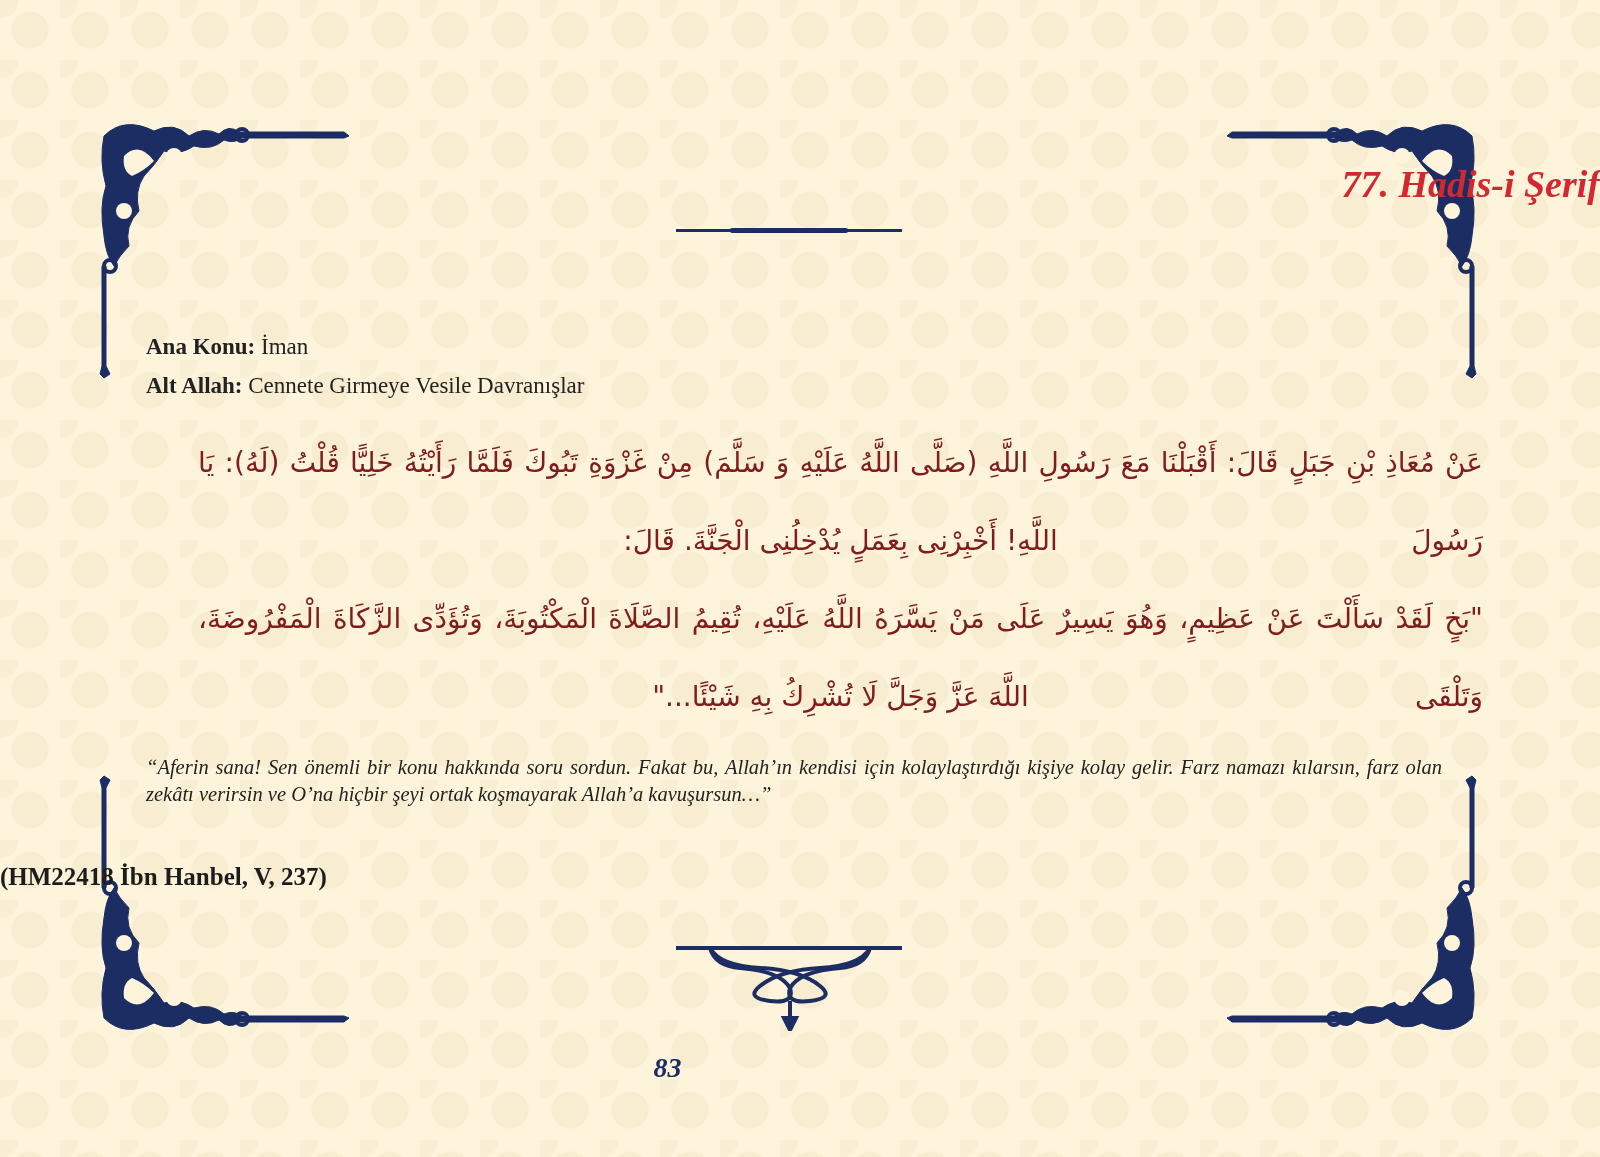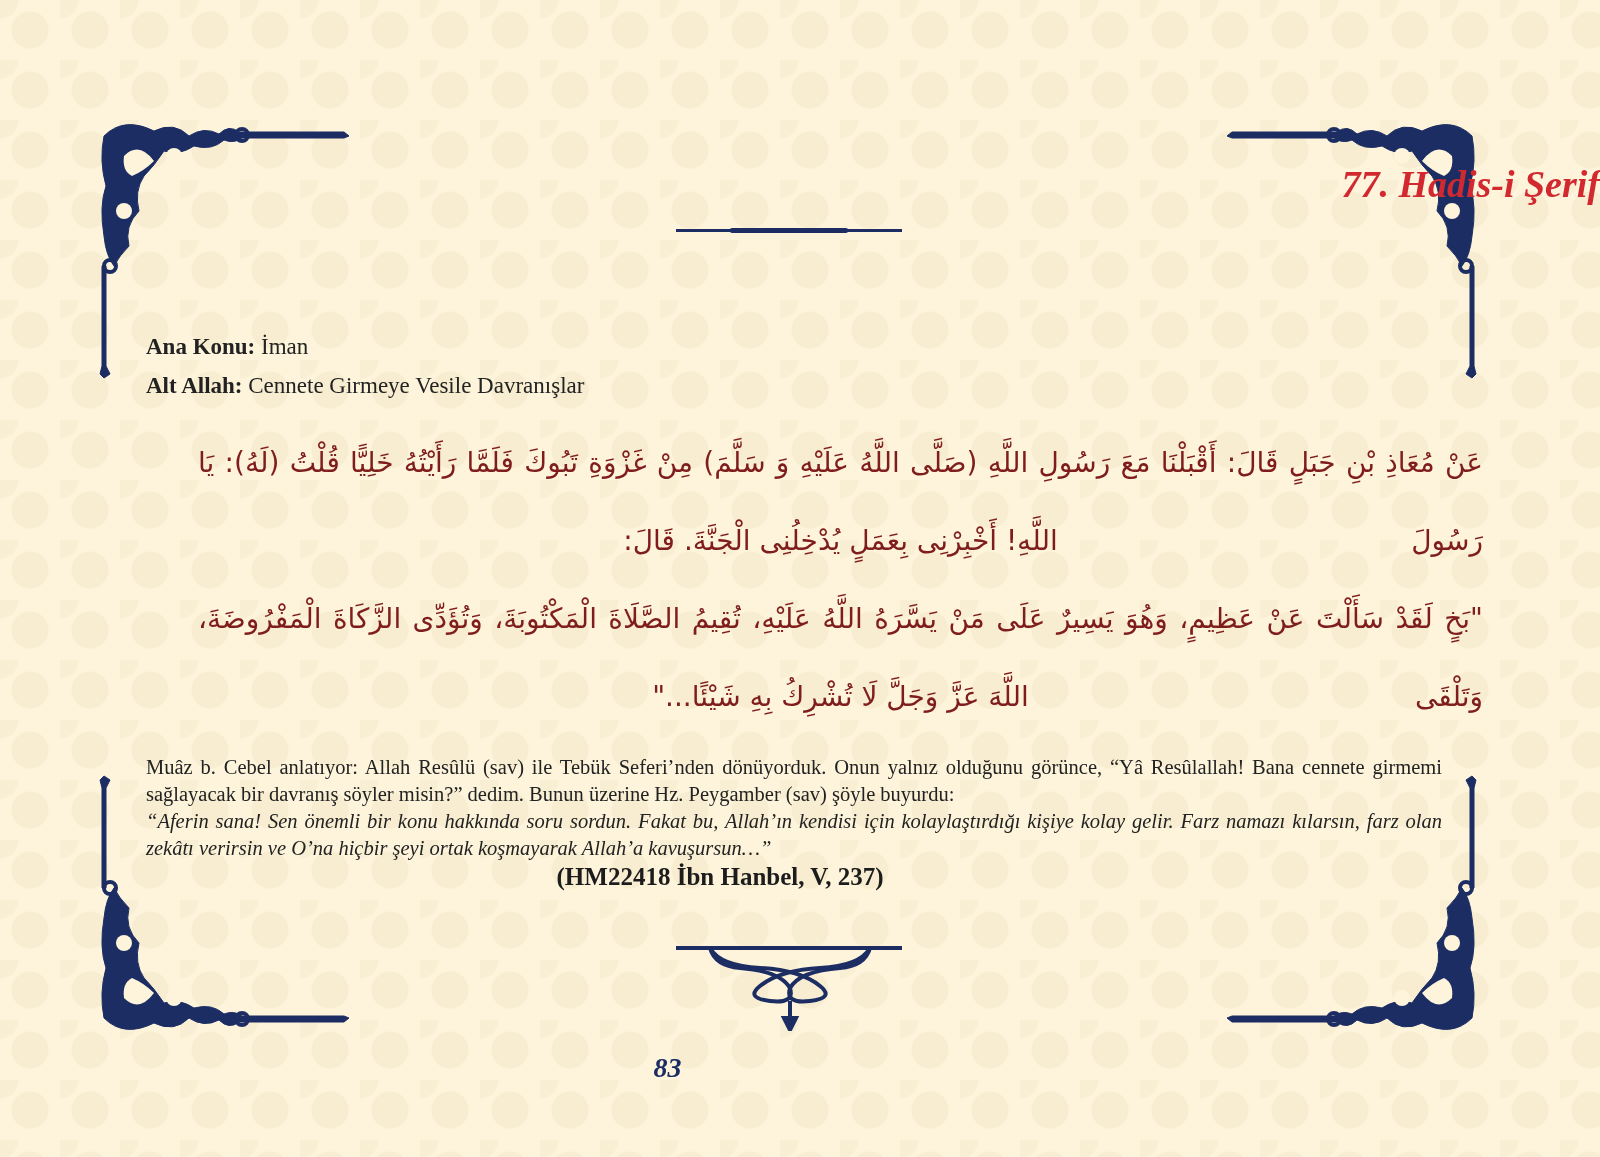--- a/index.html
+++ b/index.html
@@ -44,21 +44,21 @@
   .ar-4 { top: 658px; text-align: left; text-align-last: center; }
   .arabic span { display: block; }
 
   .translation {
     position: absolute; left: 146px; width: 1296px; top: 754px;
     font-size: 20.5px; line-height: 27px; color: #222; text-align: justify;
   }
   .translation .it { font-style: italic; display: block; text-align: justify; }
 
   .source {
-    position: absolute; left: 0; width: 1440px; top: 863px; text-align: center;
+    position: absolute; left: 0; width: 1440px; top: 863px; text-align: left;
     font-weight: bold; font-size: 25px; color: #1c1c1c;
   }
   .bottom-rule { position: absolute; left: 676px; top: 946px; width: 226px; height: 4px; background: #1c2d63; }
   .flourish { position: absolute; left: 700px; top: 946px; width: 180px; height: 85px; }
   .page-num {
     position: absolute; left: 0; width: 1335px; top: 1052px; text-align: center;
     font-weight: bold; font-style: italic; font-size: 28px; color: #1c2d63;
   }
 </style>
 </head>
@@ -143,21 +143,20 @@
     <span>اللَّهِ! أَخْبِرْنِى بِعَمَلٍ يُدْخِلُنِى الْجَنَّةَ. قَالَ:</span>
   </div>
 <div class="arabic ar-3">
     <span>"بَخٍ لَقَدْ سَأَلْتَ عَنْ عَظِيمٍ، وَهُوَ يَسِيرٌ عَلَى مَنْ يَسَّرَهُ اللَّهُ عَلَيْهِ، تُقِيمُ الصَّلَاةَ الْمَكْتُوبَةَ، وَتُؤَدِّى الزَّكَاةَ الْمَفْرُوضَةَ، وَتَلْقَى</span>
   </div>
 <div class="arabic ar-4">
     <span>اللَّهَ عَزَّ وَجَلَّ لَا تُشْرِكُ بِهِ شَيْئًا..."</span>
   </div>
 
 <div class="translation">
-  <span>Muâz b. Cebel anlatıyor: Allah Resûlü (sav) ile Tebük Seferi’nden dönüyorduk. Onun yalnız olduğunu görünce, “Yâ Resûlallah! Bana cennete girmemi sağlayacak bir davranış söyler misin?” dedim. Bunun üzerine Hz. Peygamber (sav) şöyle buyurdu:</span>
   <span class="it">“Aferin sana! Sen önemli bir konu hakkında soru sordun. Fakat bu, Allah’ın kendisi için kolaylaştırdığı kişiye kolay gelir. Farz namazı kılarsın, farz olan zekâtı verirsin ve O’na hiçbir şeyi ortak koşmayarak Allah’a kavuşursun…”</span>
 </div>
 
 <div class="source">(HM22418 İbn Hanbel, V, 237)</div>
 <div class="bottom-rule"></div>
 <svg class="flourish" viewBox="0 0 180 85">
   <g fill="none" stroke="#1c2d63" stroke-width="4">
     <path d="M10 2 Q20 20 60 22 Q100 24 120 40 Q135 52 110 55 Q85 58 90 42 Q100 25 140 22 Q165 20 170 2"></path>
     <path d="M170 2 Q160 20 120 22 Q80 24 60 40 Q45 52 70 55 Q95 58 90 42 Q80 25 40 22 Q15 20 10 2"></path>
     <path d="M90 55 L90 72"></path>

